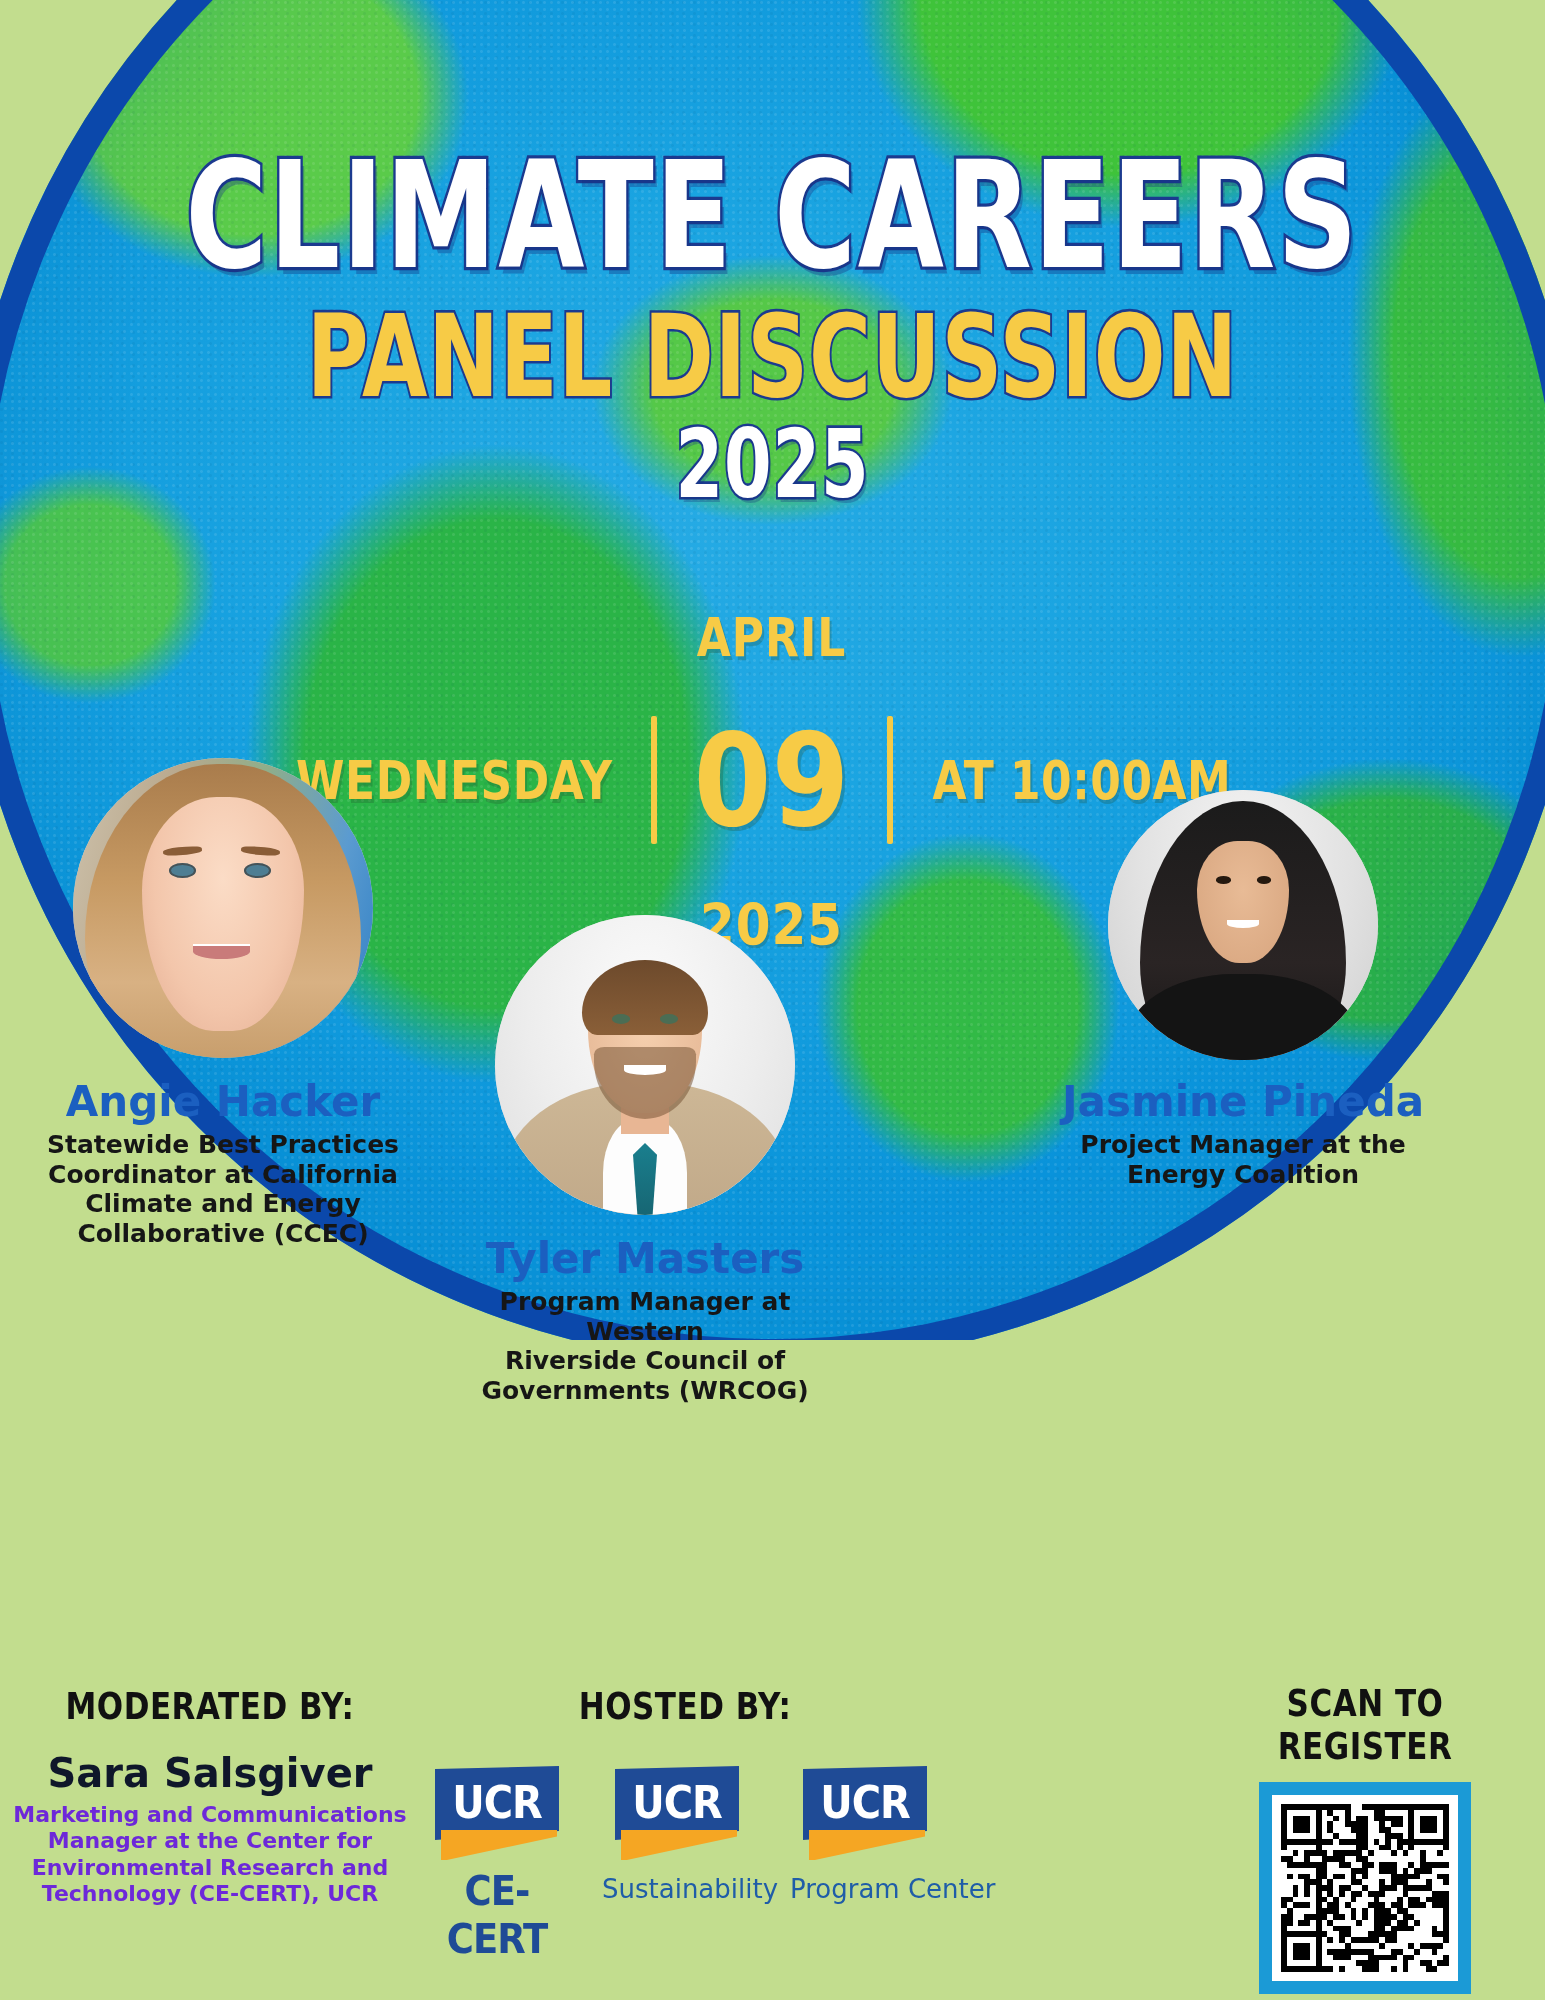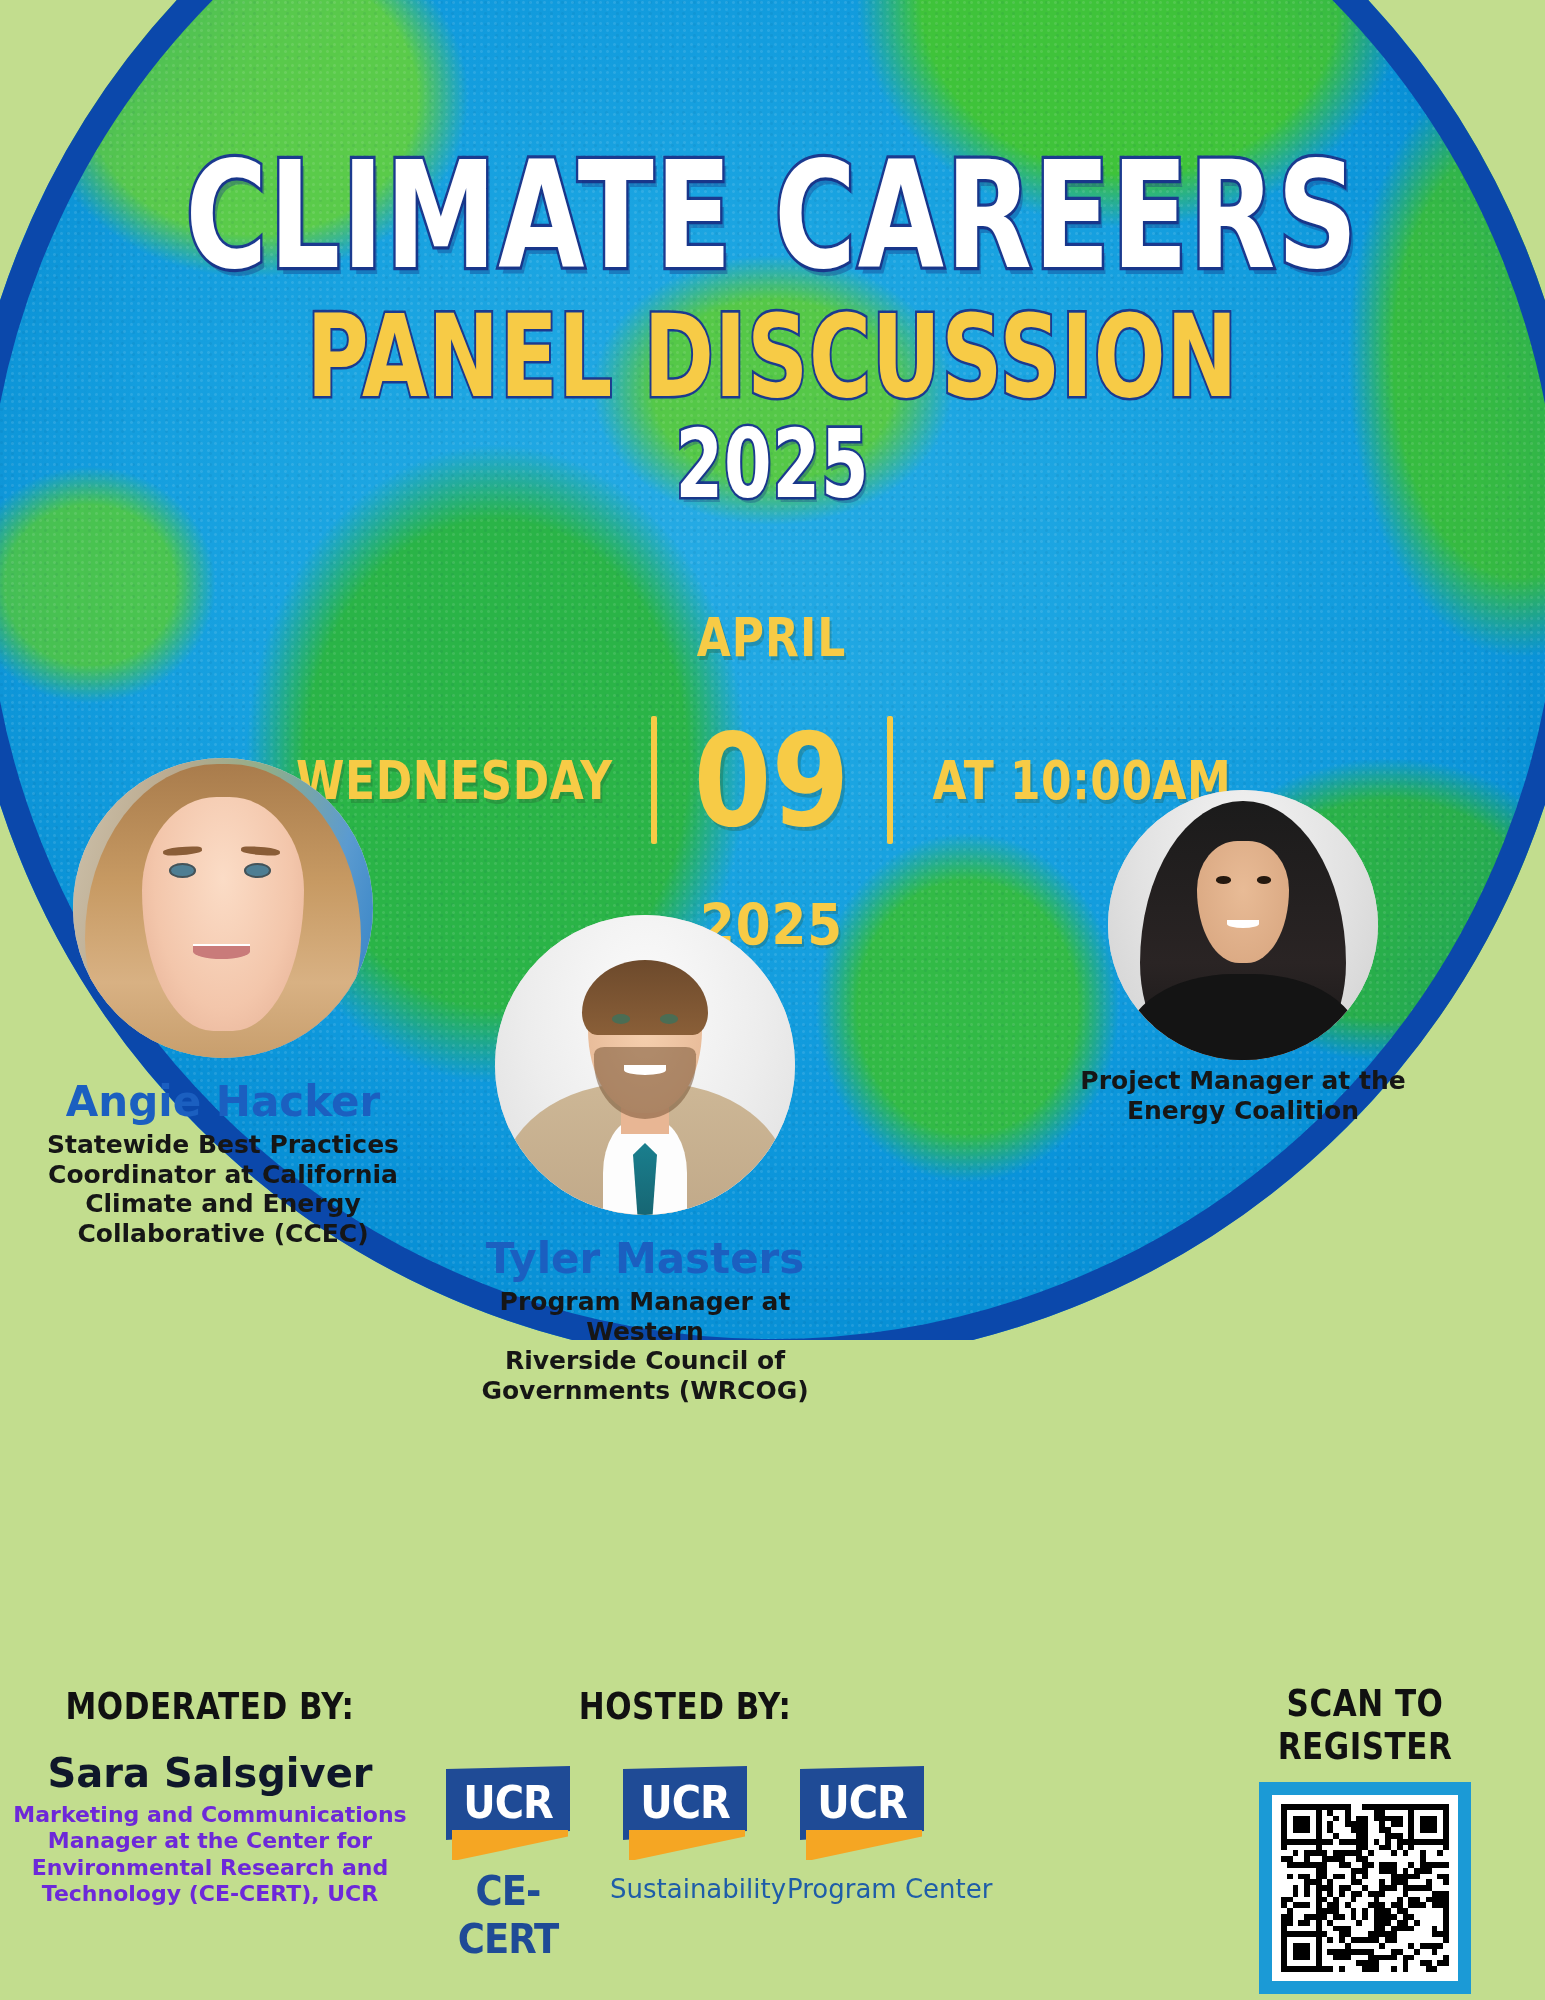--- a/index.html
+++ b/index.html
@@ -337,21 +337,21 @@
     margin-top: 6px;
     white-space: pre-line;
   }
 
   #hosted { position: absolute; left: 430px; top: 1688px; width: 510px; }
   #hosted .kicker { text-align: center; }
   .logo-row {
     display: flex;
     align-items: flex-start;
     justify-content: center;
-    gap: 27px;
+    gap: 38px;
     margin-top: 42px;
   }
   .logo-item { text-align: center; width: 150px; }
   .ucr-mark {
     position: relative;
     width: 124px;
     height: 92px;
     margin: 0 auto;
   }
   .ucr-box {
@@ -496,20 +496,21 @@
       <div class="face">
         <div class="jas-bg"></div>
         <div class="jas-hair"></div>
         <div class="jas-shoulders"></div>
         <div class="jas-face"></div>
         <div class="jas-eye l"></div>
           <div class="jas-eye r"></div>
         <div class="jas-smile"></div>
       </div>
     </div>
+    <div class="sp-name">Jasmine Pineda</div>
     <div class="sp-role">Project Manager at the
 Energy Coalition</div>
   </div>
 
   <div id="moderated">
     <div class="kicker">MODERATED BY:</div>
     <div class="mod-name">Sara Salsgiver</div>
     <div class="mod-role">Marketing and Communications
 Manager at the Center for
 Environmental Research and

